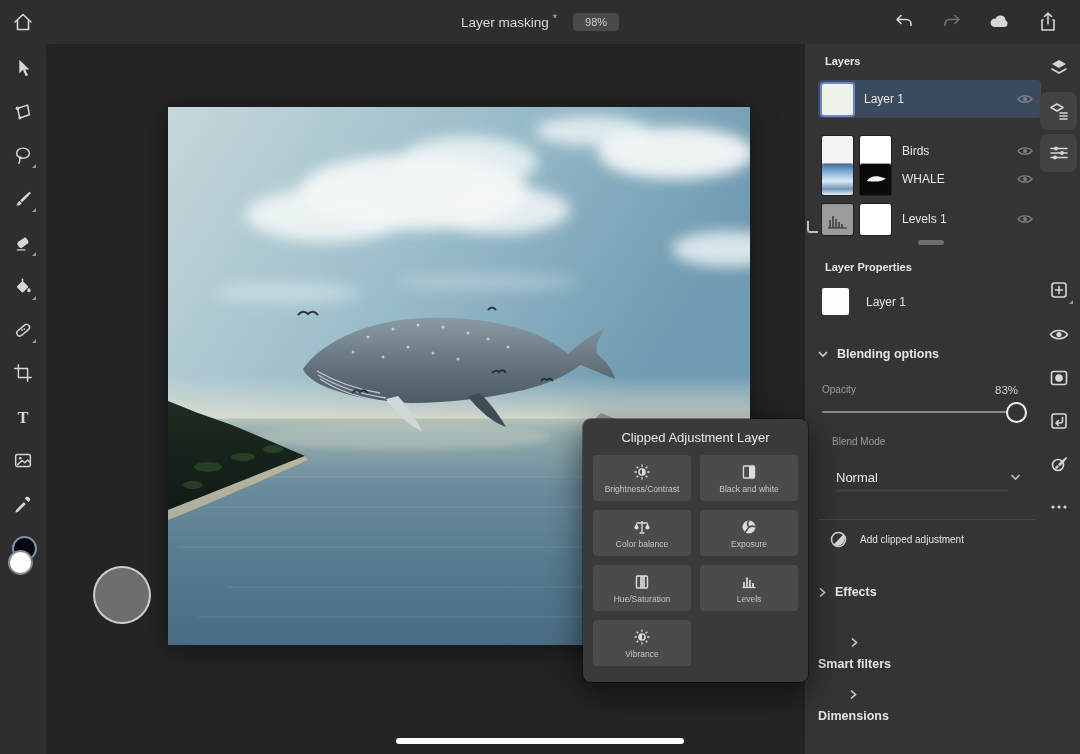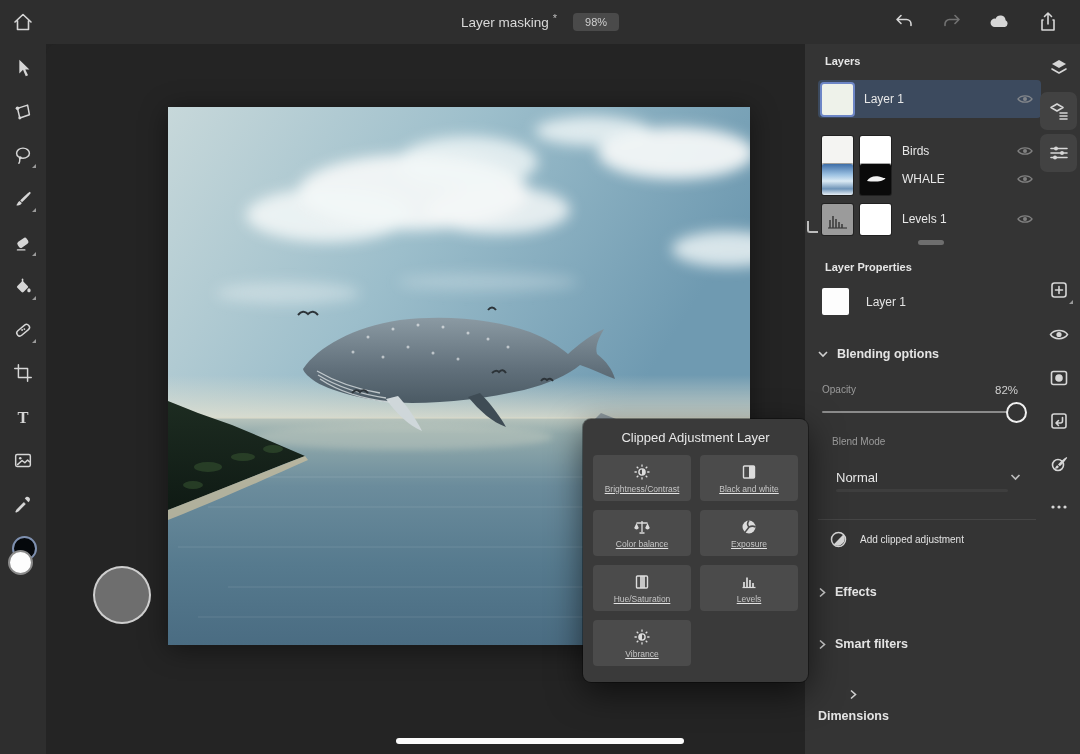--- a/index.html
+++ b/index.html
@@ -65,21 +65,21 @@
 
   
   .strip-btn{position:absolute;left:1040px;width:37px;height:38px;display:flex;align-items:center;justify-content:center;border-radius:7px;}
   .strip-btn.active{background:#424242;}
   .dotmark{position:absolute;right:4px;bottom:5px;width:0;height:0;border-left:4px solid transparent;border-bottom:4px solid #9a9a9a;}
 
   
   .popup{left:583px;top:419px;width:225px;height:263px;background:#3a3a3a;border-radius:8px;
     box-shadow:0 10px 34px rgba(0,0,0,.6), 0 0 0 1px rgba(0,0,0,.35);z-index:40;}
   .popup-title{margin-top:11px;text-align:center;font-size:13px;color:#e8e8e8;}
-  .popup-grid{position:absolute;left:10px;top:36px;width:205px;display:grid;grid-template-columns:98px 98px;gap:9px;text-decoration:underline;}
+  .popup-grid{position:absolute;left:10px;top:36px;width:205px;display:grid;grid-template-columns:98px 98px;gap:9px;}
   .adj-btn{height:46px;background:#4b4b4b;border-radius:4px;display:flex;flex-direction:column;align-items:center;justify-content:center;gap:3px;}
   .adj-label{font-size:8.5px;color:#c6c6c6;white-space:nowrap;}
 
   .ic{stroke:#d6d6d6;fill:none;stroke-width:1.6;stroke-linecap:round;stroke-linejoin:round;}
   .icf{fill:#d6d6d6;stroke:none;}
 </style>
 </head>
 <body>
 
 <div class="abs workspace">
@@ -388,21 +388,21 @@
   <div class="abs" style="left:61px;top:251px;font-size:12px;color:#e4e4e4;">Layer 1</div>
 
   <div class="abs sec-header" style="left:13px;top:303px;">
     <svg width="10" height="8" viewBox="0 0 10 8">
         <path d="M1 2 L5 6 L9 2" fill="none" stroke="#cfcfcf" stroke-width="1.6"></path>
       </svg>
     <span>Blending options</span>
   </div>
 
   <div class="abs dim-label" style="left:17px;top:340px;">Opacity</div>
-  <div class="abs val-label" style="left:190px;top:340px;">82%</div>
+  <div class="abs val-label" style="left:190px;top:340px;">83%</div>
   <div class="abs slider-track" style="left:17px;top:367px;"></div>
   <div class="abs slider-knob" style="left:201px;top:358px;"></div>
 
   <div class="abs dim-label" style="left:27px;top:392px;">Blend Mode</div>
   <div class="abs" style="left:31px;top:424px;width:185px;">
     <span class="normal-label">Normal</span>
     <svg width="11" height="8" viewBox="0 0 10 8" style="position:absolute;right:0;top:5px;">
         <path d="M1 2 L5 6 L9 2" fill="none" stroke="#bdbdbd" stroke-width="1.6"></path>
       </svg>
   </div>
@@ -417,21 +417,21 @@
       </svg>
     <span class="add-clip-label">Add clipped adjustment</span>
   </div>
 
   <div class="abs sec-header" style="left:13px;top:541px;">
     <svg width="8" height="11" viewBox="0 0 8 11">
         <path d="M2 1.5 L6.5 5.5 L2 9.5" fill="none" stroke="#cfcfcf" stroke-width="1.6"></path>
       </svg>
     <span>Effects</span>
   </div>
-  <div class="abs sec-header" style="left:13px;top:593px;">
+  <div class="abs sec-header" style="left:13px;top:593px;flex-direction:column;">
     <svg width="8" height="11" viewBox="0 0 8 11">
         <path d="M2 1.5 L6.5 5.5 L2 9.5" fill="none" stroke="#cfcfcf" stroke-width="1.6"></path>
       </svg>
     <span>Smart filters</span>
   </div>
   <div class="abs sec-header" style="left:13px;top:645px;flex-direction:column;">
     <svg width="8" height="11" viewBox="0 0 8 11">
         <path d="M2 1.5 L6.5 5.5 L2 9.5" fill="none" stroke="#cfcfcf" stroke-width="1.6"></path>
       </svg>
     <span>Dimensions</span>

